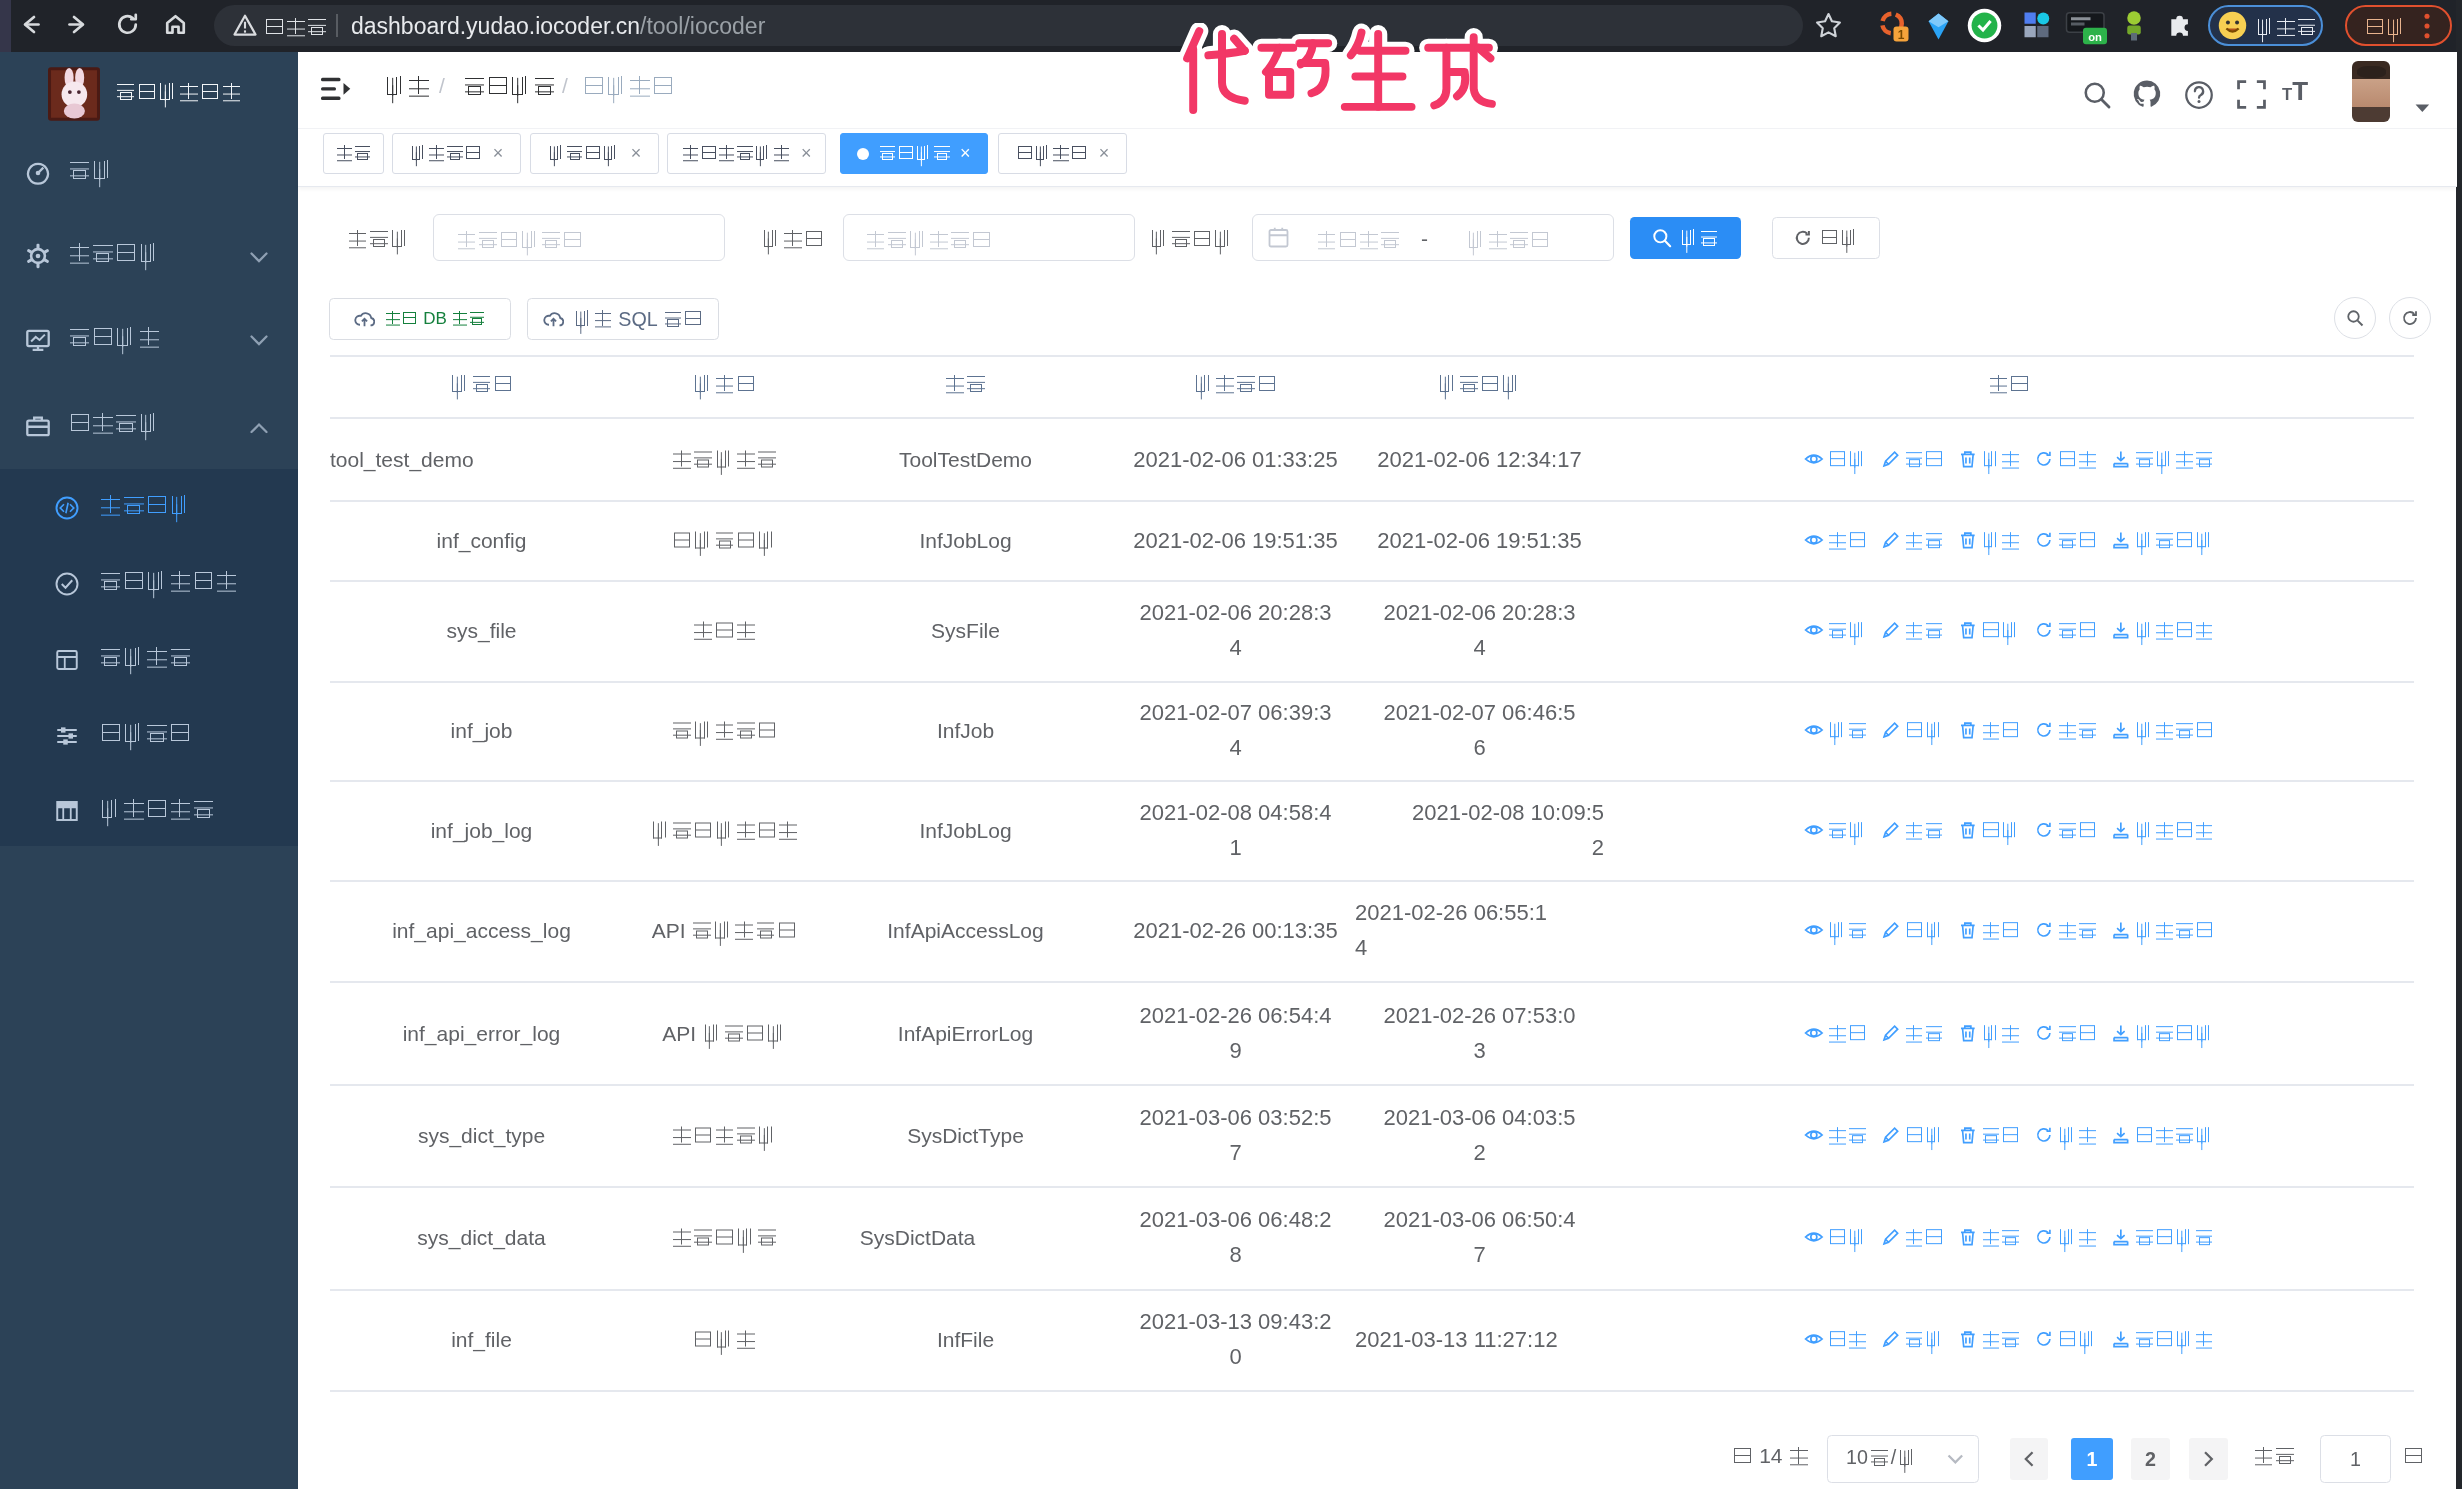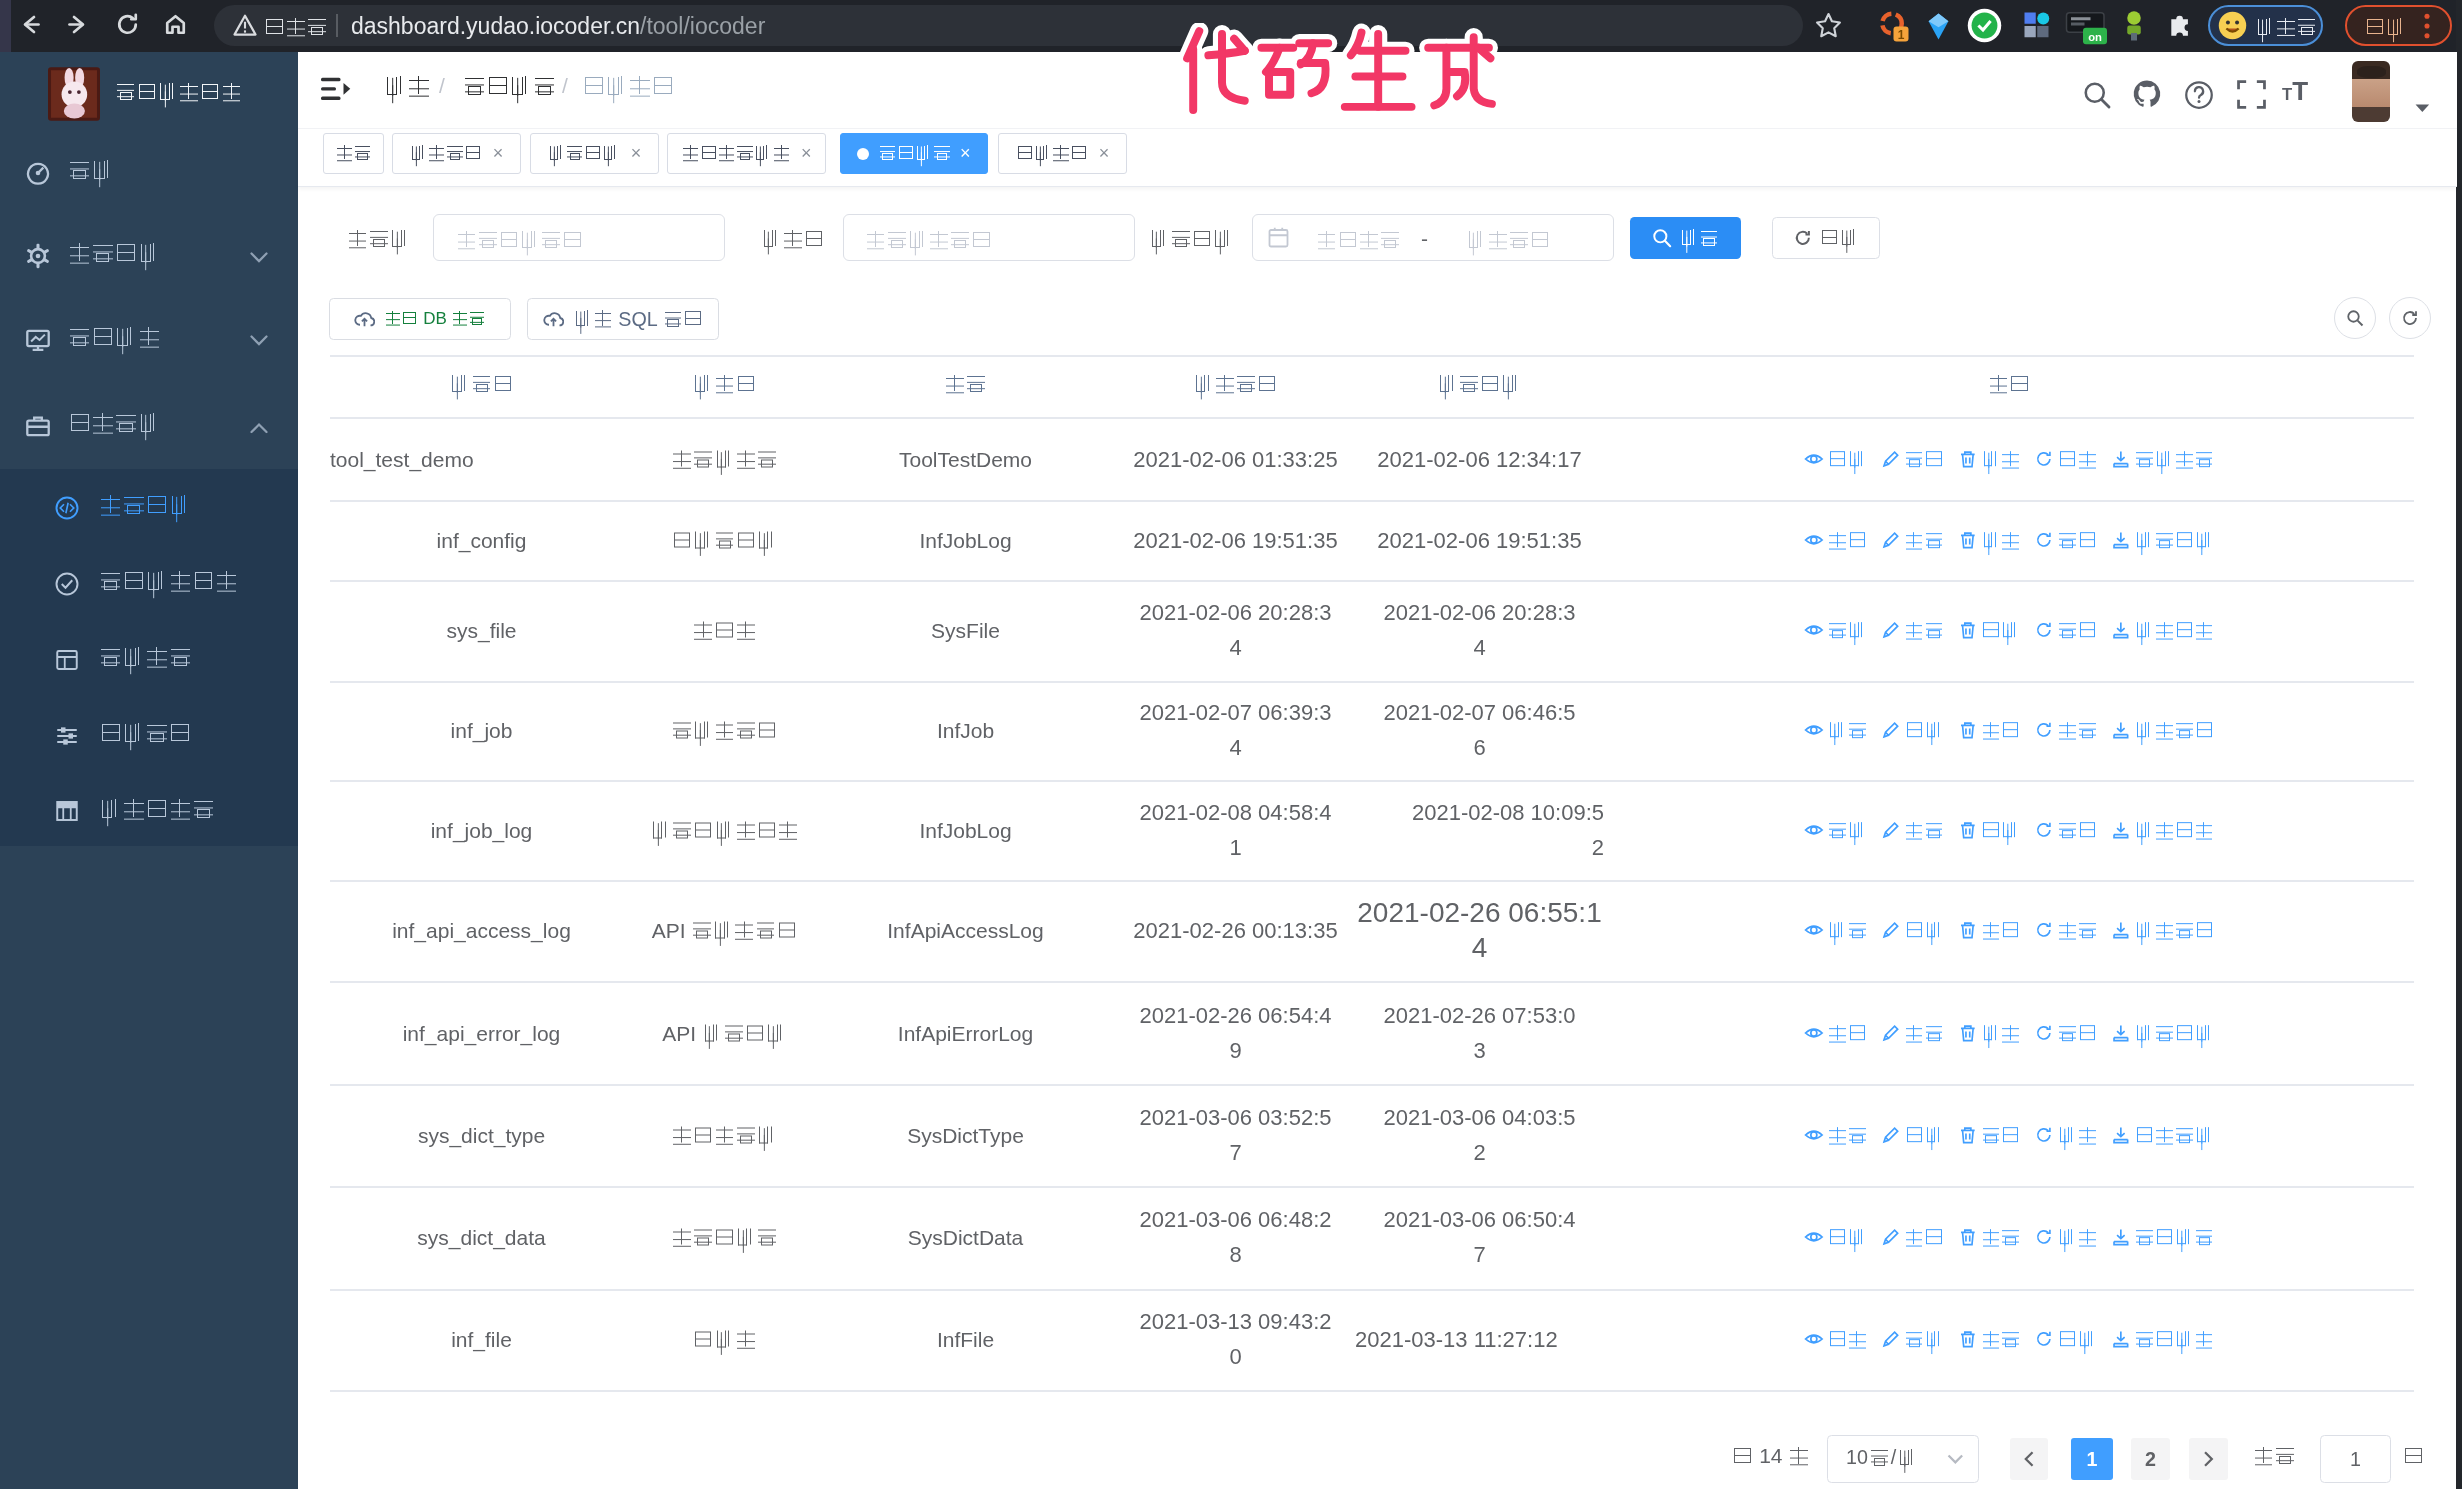--- a/index.html
+++ b/index.html
@@ -555,21 +555,21 @@
         <i class="z z2"></i>
         <i class="z z1"></i>
         <i class="z z2"></i>
       </span>
     </div>
 <div style="position:absolute;left:330px;top:880px;width:2084px;height:1.5px;background:#e5e8ee"></div>
 <div style="position:absolute;left:330px;top:930px;width:303px;text-align:center;font-size:21px;color:#606266;transform:translateY(-50%);line-height:35px">inf_api_access_log</div>
 <div style="position:absolute;left:633px;top:930px;width:183px;text-align:center;font-size:21px;color:#606266;transform:translateY(-50%);line-height:35px">API <i class="z z3"></i><i class="z z4"></i><i class="z z2"></i><i class="z z3"></i><i class="z z1"></i></div>
 <div style="position:absolute;left:816px;top:930px;width:299px;text-align:center;font-size:21px;color:#606266;transform:translateY(-50%);line-height:35px">InfApiAccessLog</div>
 <div style="position:absolute;left:1115px;top:930px;width:241px;text-align:center;font-size:22px;color:#606266;transform:translateY(-50%);line-height:35px">2021-02-26 00:13:35</div>
-<div style="position:absolute;left:1355px;top:930px;width:249px;text-align:center;font-size:28px;color:#606266;transform:translateY(-50%);line-height:35px">2021-02-26 06:55:1<br>4</div>
+<div style="position:absolute;left:1355px;top:930px;width:249px;font-size:22px;color:#606266;transform:translateY(-50%);line-height:35px">2021-02-26 06:55:1<br>4</div>
 <div style="position:absolute;left:1604px;top:930px;width:810px;transform:translateY(-50%);display:flex;align-items:center;justify-content:center;font-size:19.7px;color:#409eff">
 <span style="display:flex;align-items:center;margin:0 6.8px">
         <svg width="19.7" height="19.7" viewBox="0 0 26 26" style="margin-right:3.8px;flex:none">
           <path d="M2 13 Q13 3 24 13 Q13 23 2 13 Z" fill="none" stroke="#409eff" stroke-width="2.2"></path>
           <circle cx="13" cy="13" r="4" fill="none" stroke="#409eff" stroke-width="2.2"></circle>
         </svg>
         <i class="z z4"></i>
         <i class="z z3"></i>
       </span>
 <span style="display:flex;align-items:center;margin:0 6.8px">
@@ -691,21 +691,21 @@
         </svg>
         <i class="z z1"></i>
         <i class="z z2"></i>
         <i class="z z3"></i>
         <i class="z z4"></i>
       </span>
     </div>
 <div style="position:absolute;left:330px;top:1186px;width:2084px;height:1.5px;background:#e5e8ee"></div>
 <div style="position:absolute;left:330px;top:1237px;width:303px;text-align:center;font-size:21px;color:#606266;transform:translateY(-50%);line-height:35px">sys_dict_data</div>
 <div style="position:absolute;left:633px;top:1237px;width:183px;text-align:center;font-size:21px;color:#606266;transform:translateY(-50%);line-height:35px"><i class="z z2"></i><i class="z z3"></i><i class="z z1"></i><i class="z z4"></i><i class="z z3"></i></div>
-<div style="position:absolute;left:816px;top:1237px;width:299px;text-align:center;font-size:21px;color:#606266;transform:translateY(-50%);line-height:35px">SysDictData</div>
+<div style="position:absolute;left:768px;top:1237px;width:299px;text-align:center;font-size:21px;color:#606266;transform:translateY(-50%);line-height:35px">SysDictData</div>
 <div style="position:absolute;left:1115px;top:1237px;width:241px;text-align:center;font-size:22px;color:#606266;transform:translateY(-50%);line-height:35px">2021-03-06 06:48:2<br>8</div>
 <div style="position:absolute;left:1355px;top:1237px;width:249px;text-align:center;font-size:22px;color:#606266;transform:translateY(-50%);line-height:35px">2021-03-06 06:50:4<br>7</div>
 <div style="position:absolute;left:1604px;top:1237px;width:810px;transform:translateY(-50%);display:flex;align-items:center;justify-content:center;font-size:19.7px;color:#409eff">
 <span style="display:flex;align-items:center;margin:0 6.8px">
         <svg width="19.7" height="19.7" viewBox="0 0 26 26" style="margin-right:3.8px;flex:none">
           <path d="M2 13 Q13 3 24 13 Q13 23 2 13 Z" fill="none" stroke="#409eff" stroke-width="2.2"></path>
           <circle cx="13" cy="13" r="4" fill="none" stroke="#409eff" stroke-width="2.2"></circle>
         </svg>
         <i class="z z1"></i>
         <i class="z z4"></i>

